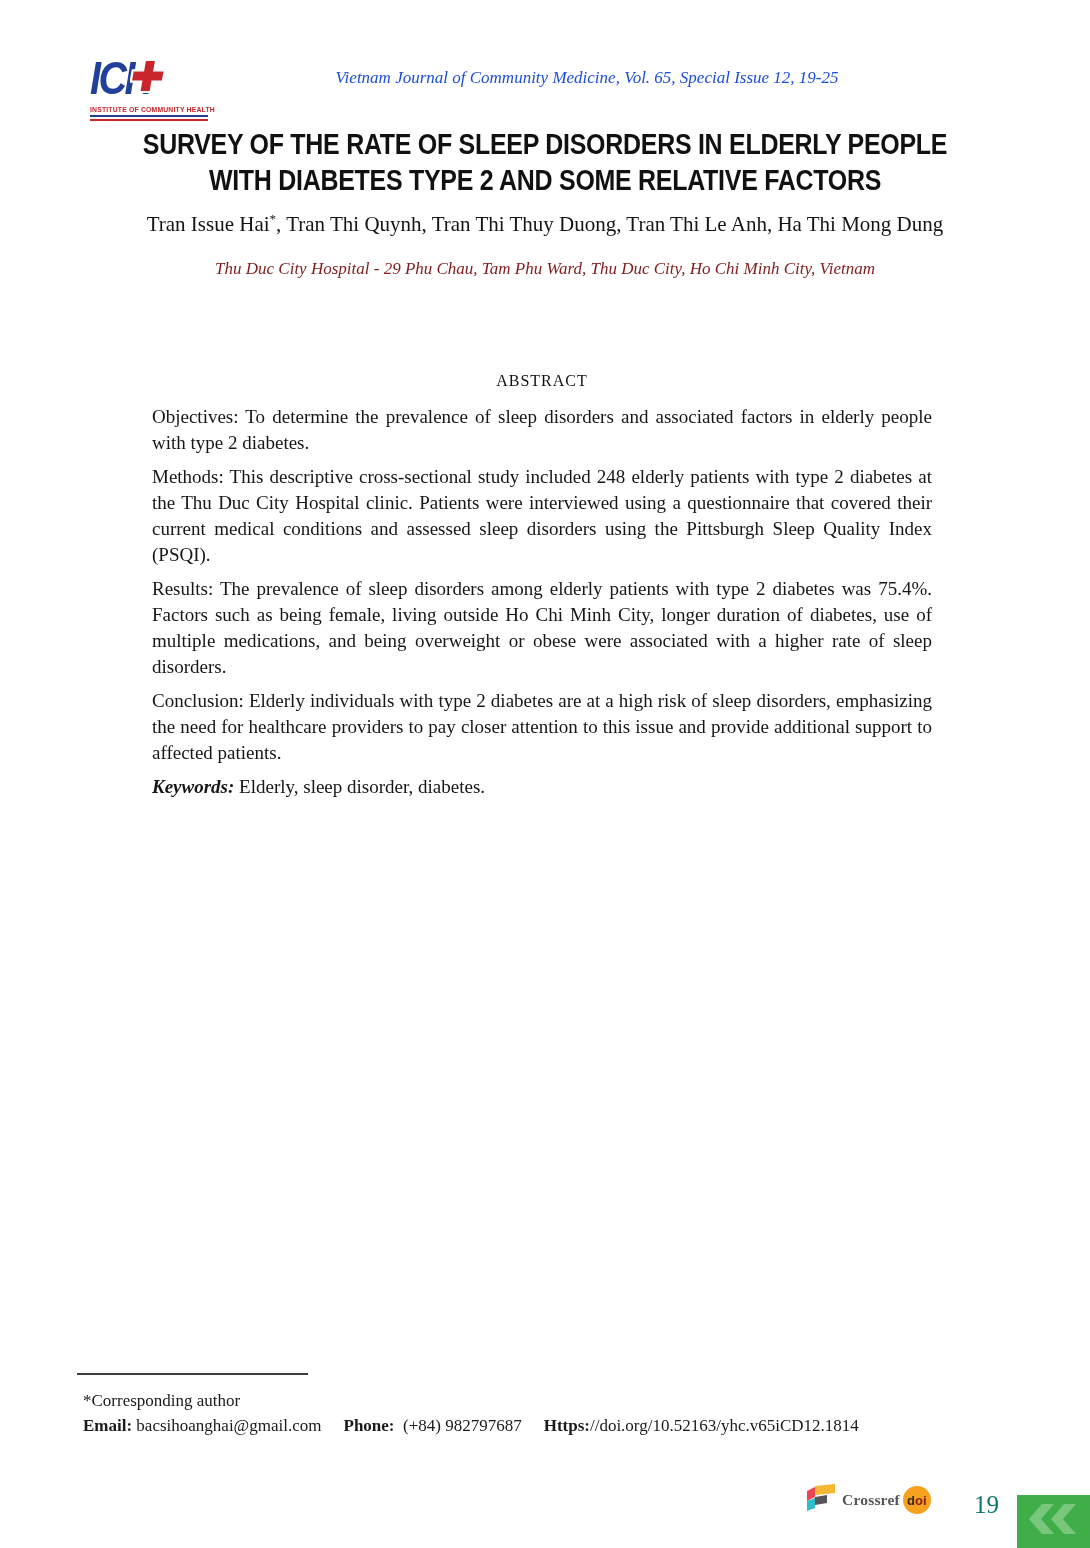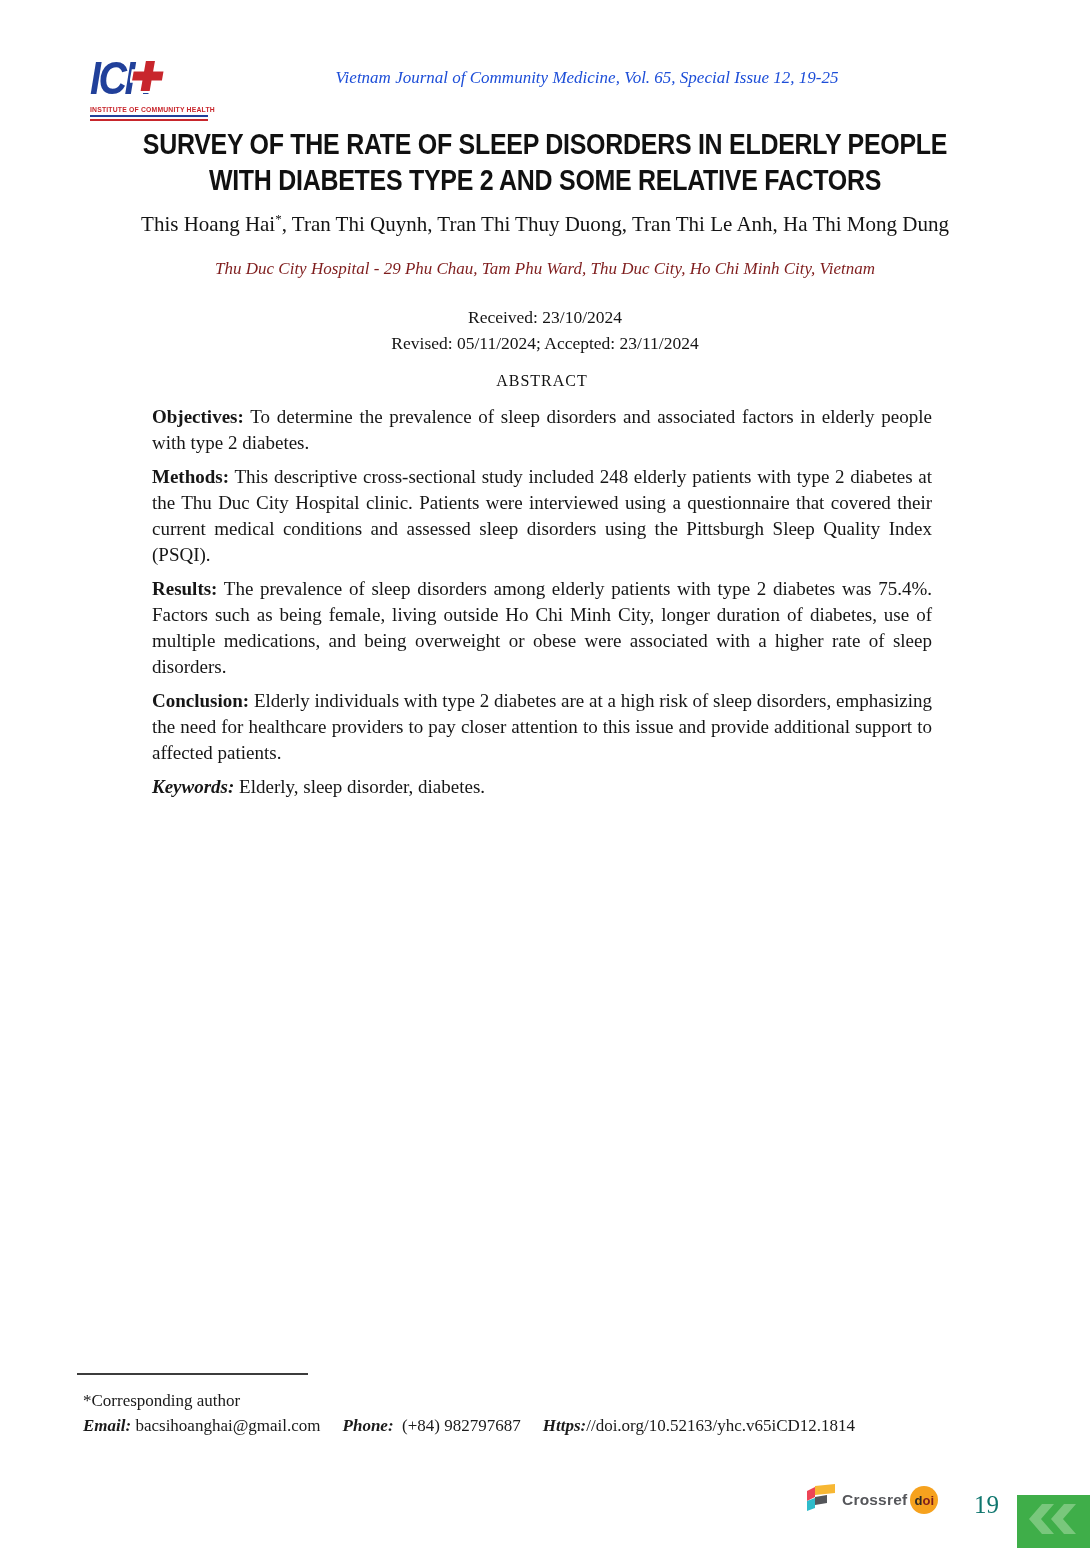--- a/index.html
+++ b/index.html
@@ -54,35 +54,35 @@
   
   .abstract-heading {
     position:absolute; top:372px; left:152px; width:780px; text-align:center;
     font-size:16px; font-weight:normal; letter-spacing:1px; color:#111;
   }
   .abstract-body {
     position:absolute; top:404px; left:152px; width:780px;
     font-size:19px; line-height:26px; text-align:justify; color:#161616;
   }
   .abstract-body p { margin-bottom:8px; }
-  .plabel { font-weight:bold; }
+  .plabel { font-weight:normal; }
   .kw-label { font-weight:bold; font-style:italic; }
 
   
   .footnote-rule { position:absolute; left:77px; top:1373px; width:231px; height:2px; background:#3c3c3c; }
   .corresponding { position:absolute; left:83px; top:1391px; font-size:17px; }
   .contact-line  { position:absolute; left:83px; top:1416px; font-size:17px; white-space:nowrap; }
-  .contact-line b { font-weight:bold;font-style:italic; }
+  .contact-line b { font-weight:bold; }
   .seg-gap { display:inline-block; width:22px; }
 
   
   .crossref { position:absolute; left:805px; top:1484px; display:flex; align-items:center; }
   .crossref-mark { width:32px; height:32px; }
   .crossref-name {
-    font-family:Liberation Sans, sans-serif; font-weight:bold; font-size:15.5px;
+    font-family:Liberation Serif, serif; font-weight:bold; font-size:15.5px;
     color:#56575b; margin-left:5px; letter-spacing:0.2px;
   }
   .doi-badge {
     width:28px; height:28px; border-radius:50%; background:#f6a21e;
     margin-left:3px; display:flex; align-items:center; justify-content:center;
     font-family:"Liberation Sans", sans-serif; font-weight:bold; font-size:13px;
   }
   .doi-badge .d-dark { color:#2e2a25; }
   .doi-badge .d-light { color:#7f1d1d; }
   .page-number { position:absolute; left:974px; top:1491px; font-size:25px; color:#0f766e; }
@@ -108,28 +108,24 @@
     <div class="logo-bar-red"></div>
   </div>
 
   <div class="journal-line">Vietnam Journal of Community Medicine, Vol. 65, Special Issue 12, 19-25</div>
 
   <div class="title-block">
     <div>SURVEY OF THE RATE OF SLEEP DISORDERS IN ELDERLY PEOPLE</div>
     <div>WITH DIABETES TYPE 2 AND SOME RELATIVE FACTORS</div>
   </div>
 
-  <div class="authors"><span>This Hoang Hai</span><sup>*</sup><span>, Tran Thi Quynh, Tran Thi Thuy Duong, Tran Thi Le Anh, Ha Thi Mong Dung</span></div>
+  <div class="authors"><span>Tran Issue Hai</span><sup>*</sup><span>, Tran Thi Quynh, Tran Thi Thuy Duong, Tran Thi Le Anh, Ha Thi Mong Dung</span></div>
 
   <div class="affiliation">Thu Duc City Hospital - 29 Phu Chau, Tam Phu Ward, Thu Duc City, Ho Chi Minh City, Vietnam</div>
 
-  <div class="dates">
-    <div>Received: 23/10/2024</div>
-    <div>Revised: 05/11/2024; Accepted: 23/11/2024</div>
-  </div>
 
   <div class="abstract-heading">ABSTRACT</div>
 
   <div class="abstract-body">
     <p>
       <span class="plabel">Objectives:</span>
       <span>To determine the prevalence of sleep disorders and associated factors in elderly people with type 2 diabetes.</span>
     </p>
     <p>
       <span class="plabel">Methods:</span>

